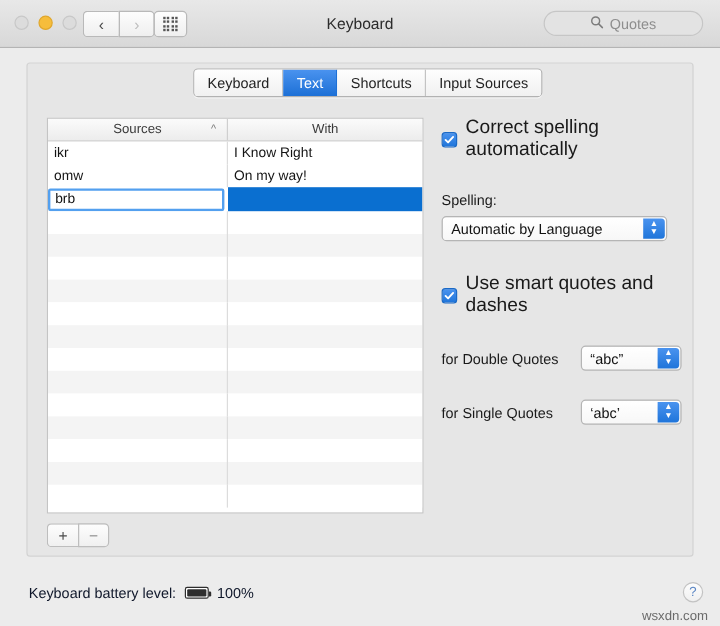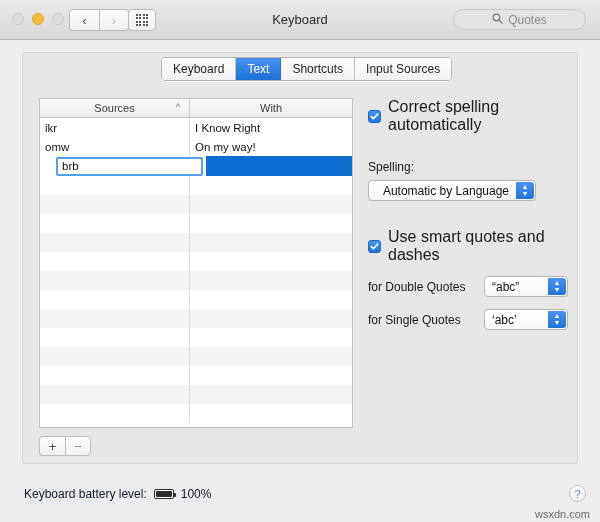--- a/index.html
+++ b/index.html
@@ -224,21 +224,20 @@
     overflow: hidden;
     white-space: nowrap;
   }
   .cell.c1 { width: 150px; border-right: 1px solid #dcdcdc; }
   .cell.c2 { flex: 1; }
   .row.editing { height: 20px; }
   .row.editing .cell.c1 {
     padding: 0;
     border-right: none;
     background: transparent;
-    margin-left: 16px;
   }
   .editbox {
     width: 147px;
     height: 19px;
     margin: 0 0 0 0;
     background: #fff;
     border: 2px solid #53a0ef;
     border-radius: 2px;
     box-sizing: border-box;
     display: flex;
@@ -317,21 +316,21 @@
     border-radius: 4px;
     box-sizing: border-box;
     display: flex;
     align-items: center;
     padding: 0 26px 0 7px;
     font-size: 12px;
     color: #121212;
     white-space: nowrap;
     overflow: hidden;
   }
-  .popup.wide { width: 168px; justify-content: flex-end; }
+  .popup.wide { width: 188px; }
   .popup.small { width: 86px; }
   .stepper {
     position: absolute;
     right: 1px;
     top: 1px;
     bottom: 1px;
     width: 18px;
     border-radius: 0 3px 3px 0;
     background: linear-gradient(to bottom, #4a93ef, #1f75da);
     display: flex;
@@ -343,21 +342,21 @@
   .stepper span {
     display: block;
     color: #fff;
     font-size: 7px;
     line-height: 6px;
   }
   .quoterow {
     display: flex;
     align-items: center;
     gap: 16px;
-    margin-top: 12px;
+    margin-top: 24px;
   }
   .quotelabel {
     font-size: 12px;
     color: #1a1a1a;
     width: 104px;
   }
   .smart-block { margin-top: 27px; }
 
   
   .battery {

